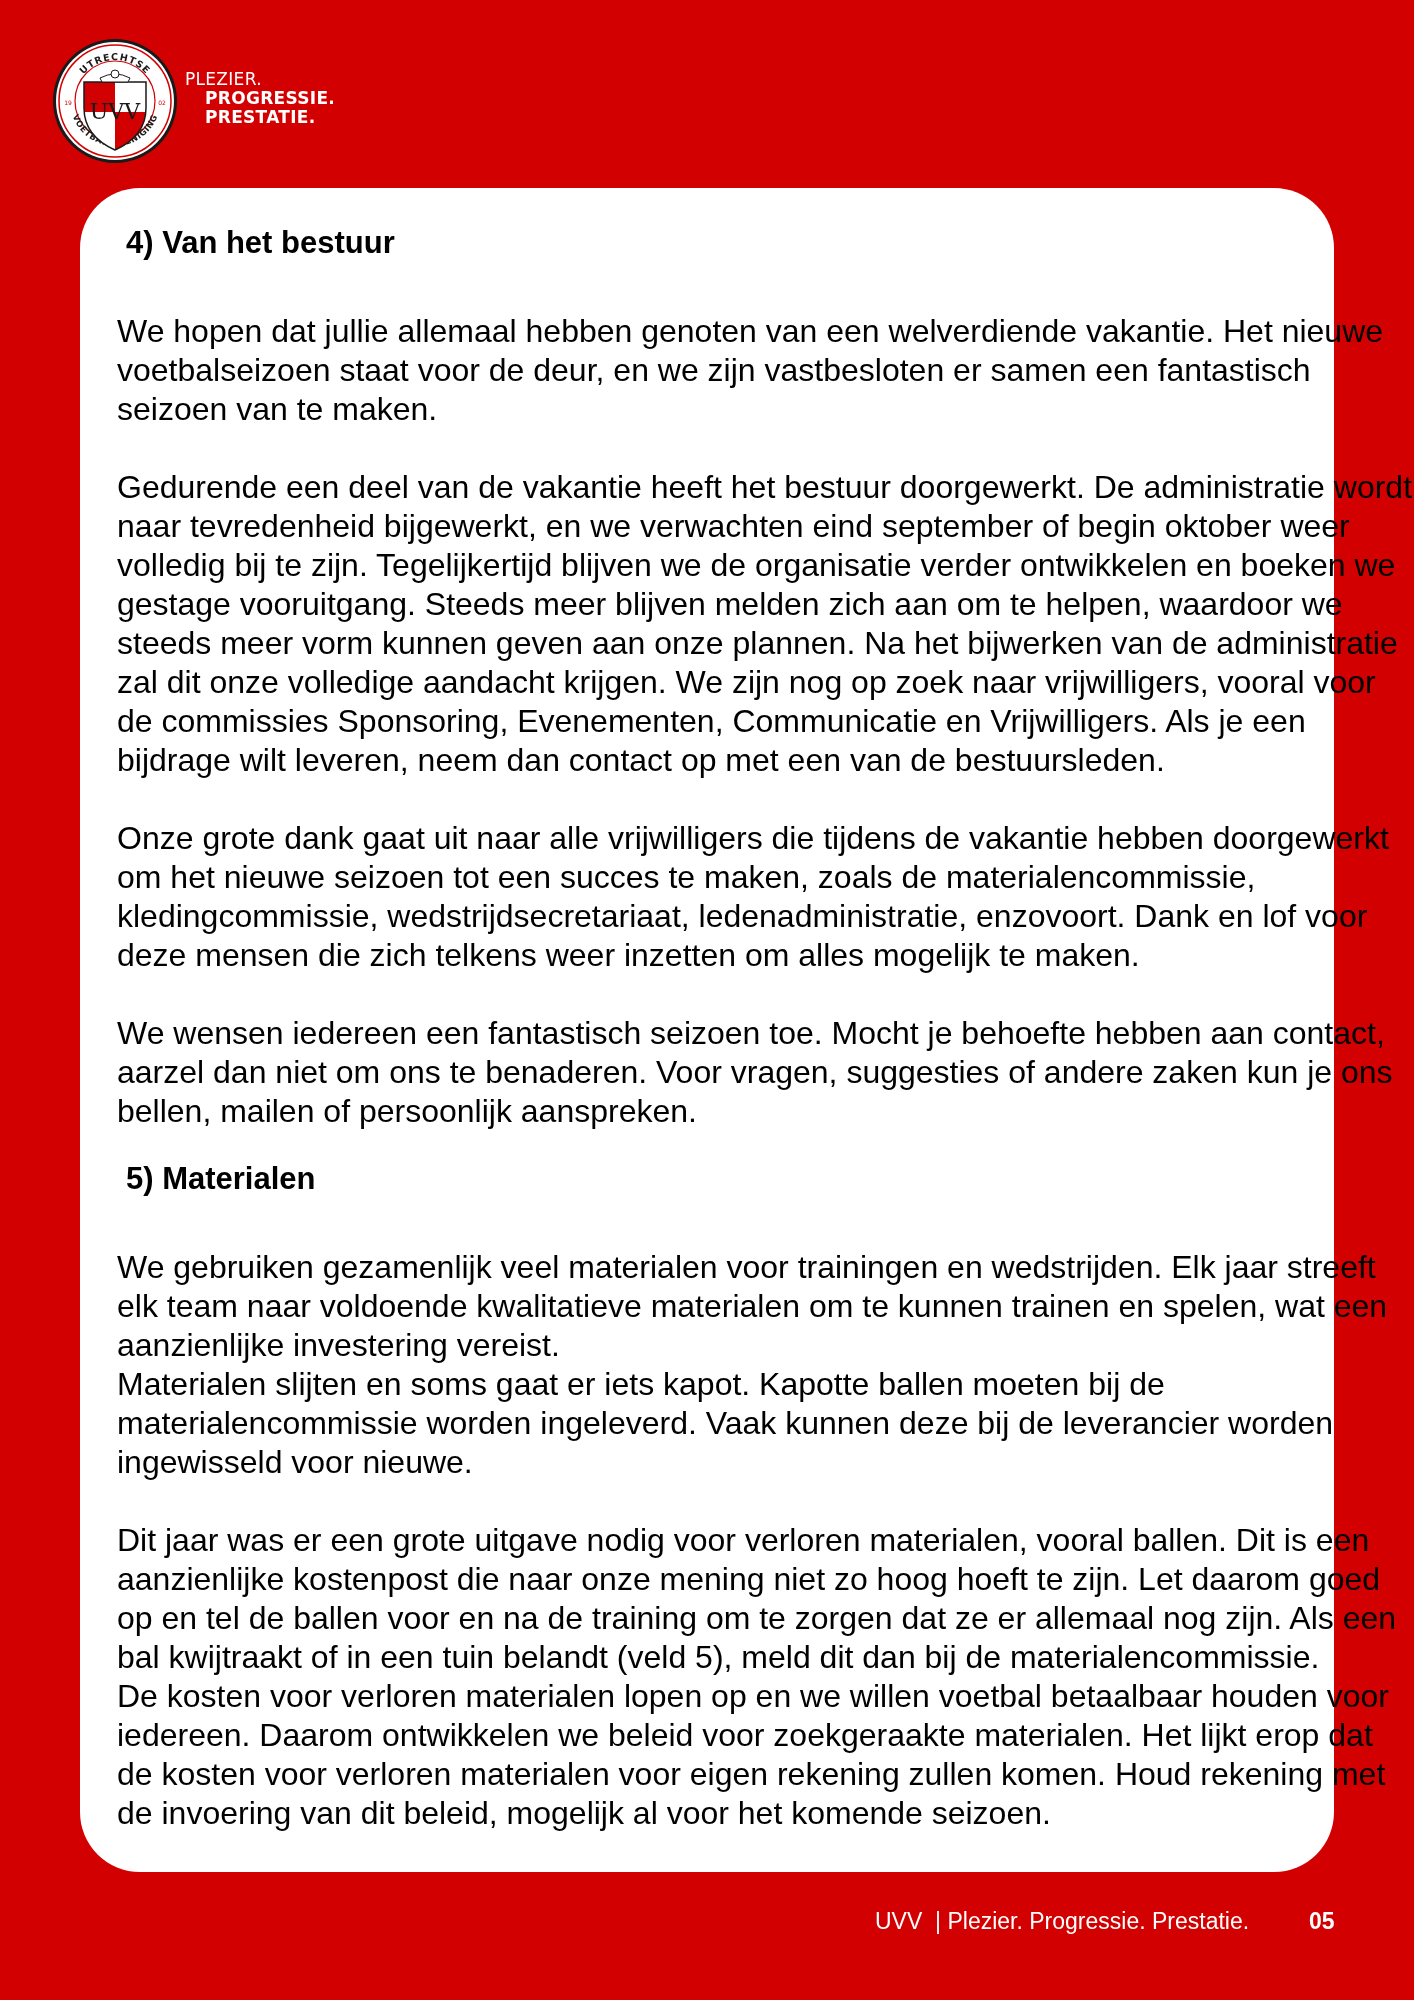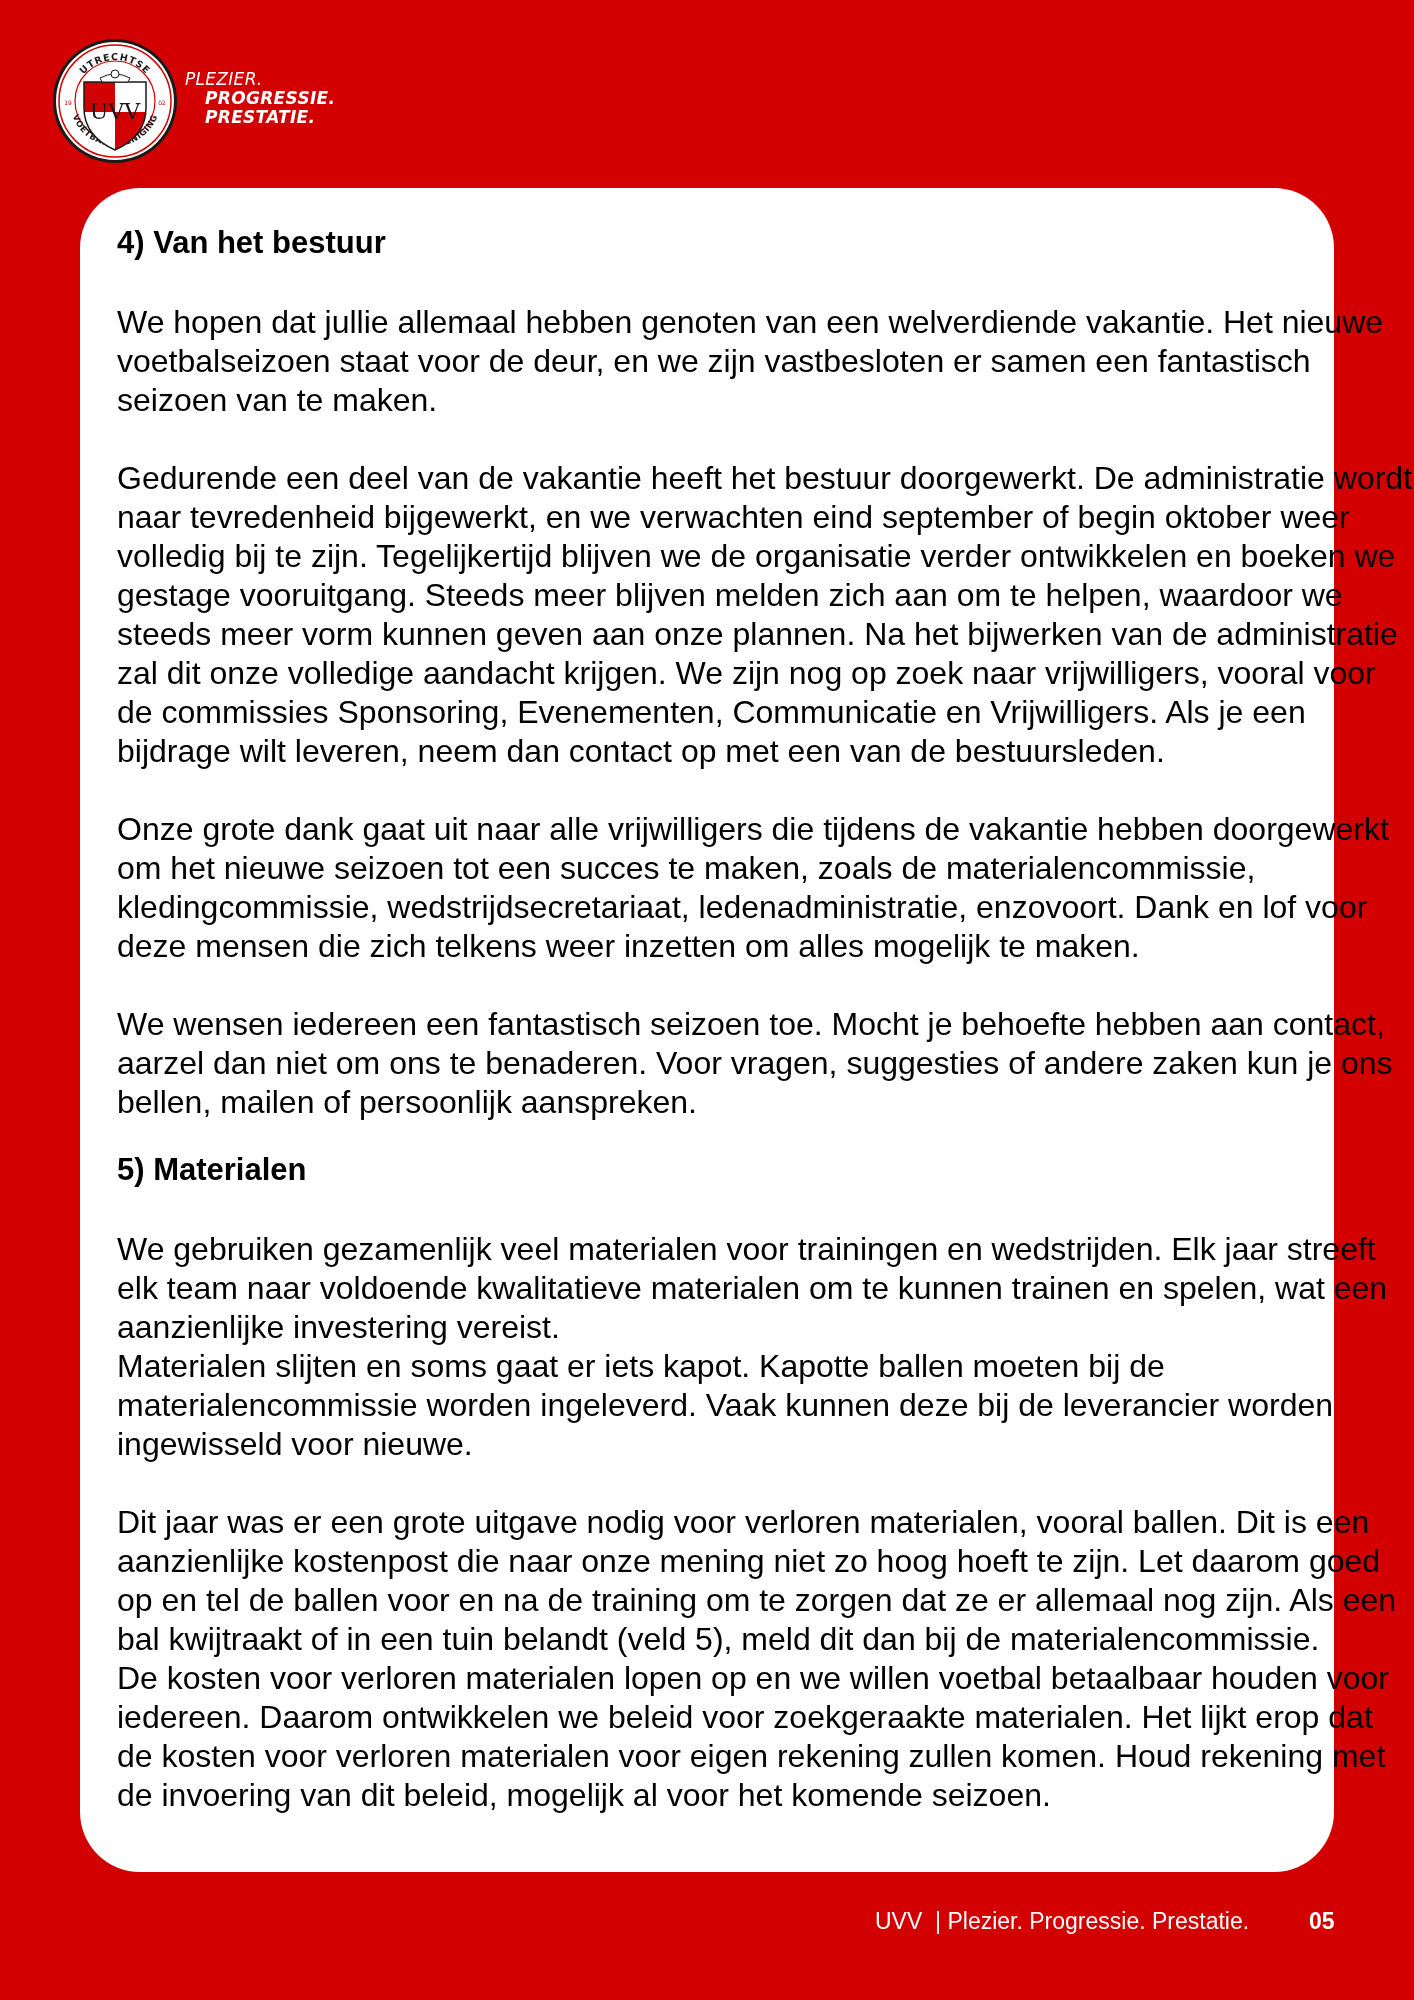--- a/index.html
+++ b/index.html
@@ -1,29 +1,29 @@
 <!DOCTYPE html>
 <html><head>
 <meta charset="utf-8">
 <style>
   html, body { margin:0; padding:0; }
   body {
     width:1414px; height:2000px; background:#d20000; position:relative; overflow:hidden;
     font-family:"Liberation Sans", sans-serif;
   }
   .logo { position:absolute; left:52px; top:38px; width:126px; height:126px; }
-  .tagline { position:absolute; left:185px; top:70px; color:#fff; font-family:"DejaVu Sans", sans-serif; font-size:17px; line-height:19px; letter-spacing:0.3px;font-style:italic; }
+  .tagline { position:absolute; left:185px; top:70px; color:#fff; font-family:"DejaVu Sans", sans-serif; font-size:17px; line-height:19px; letter-spacing:0.3px; }
   .tagline .l1 { font-weight:normal; }
   .tagline .l2, .tagline .l3 { font-weight:bold;margin-left:20px; }
   .card {
     position:absolute; left:80px; top:188px; width:1254px; height:1684px;
     background:#fff; border-radius:60px;
   }
   .content { position:absolute; left:117px; top:220px; width:1200px; color:#000; }
-  h2 { margin:0; font-size:31px; font-weight:bold; line-height:40px; }
+  h2 { margin:9px; font-size:31px; font-weight:bold; line-height:40px; }
   .para { font-size:32px; line-height:39px; }
   .line { display:block; white-space:nowrap; }
   .gap { height:39px; }
   .hgap { height:40px; }
   .footer { position:absolute; top:1906px; color:#fff; font-size:23px; line-height:30px;text-align:center; }
   .footer-text { left:875px; }
   .page-num { left:1309px; font-weight:bold; }
 </style>
 </head>
 <body>

